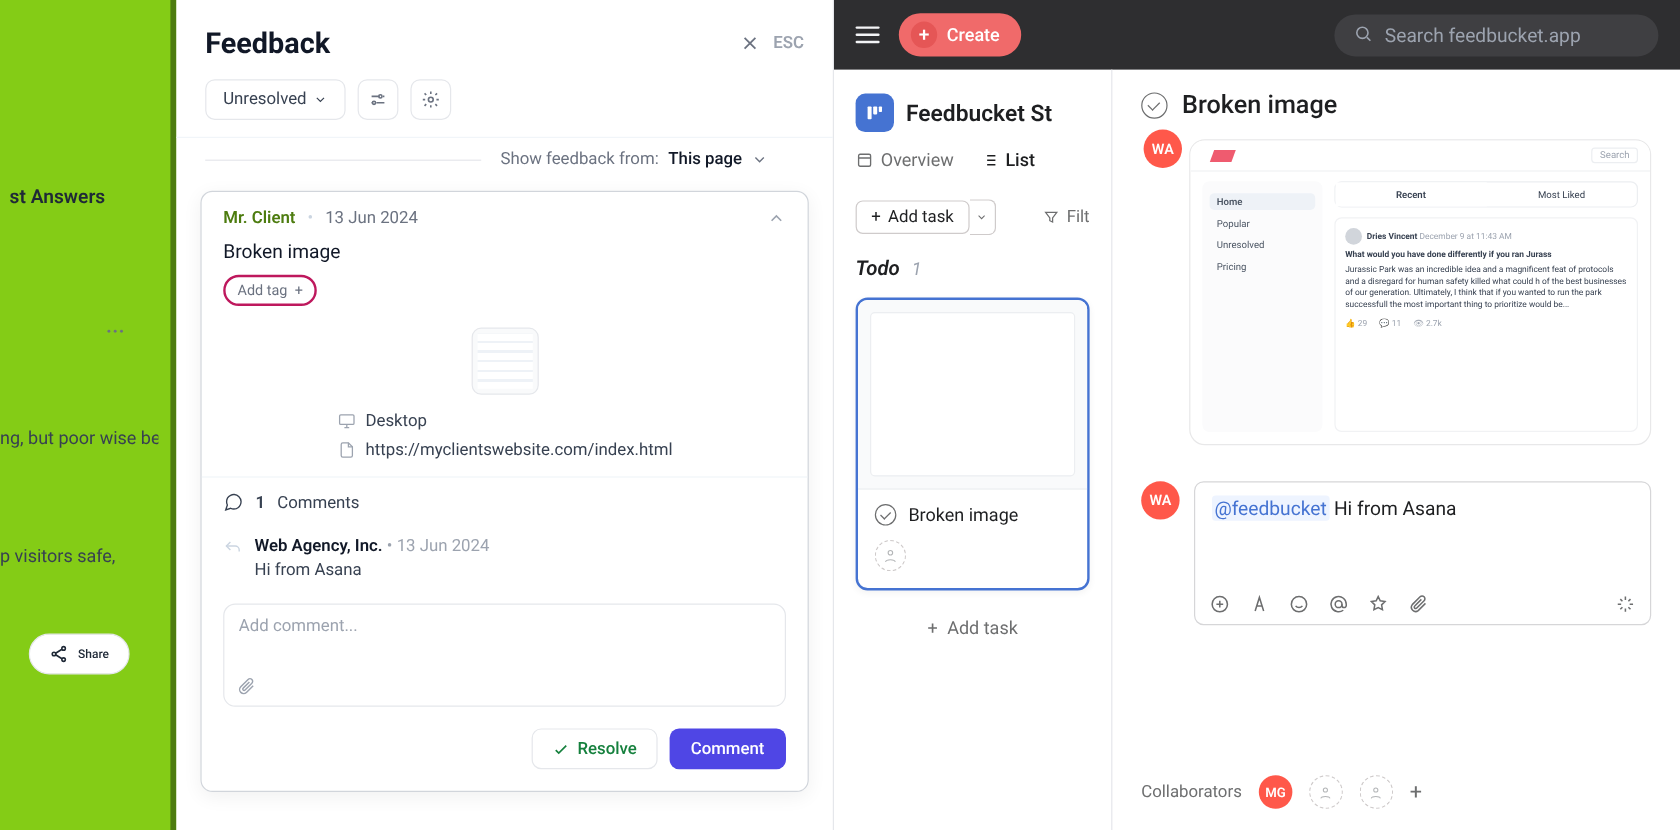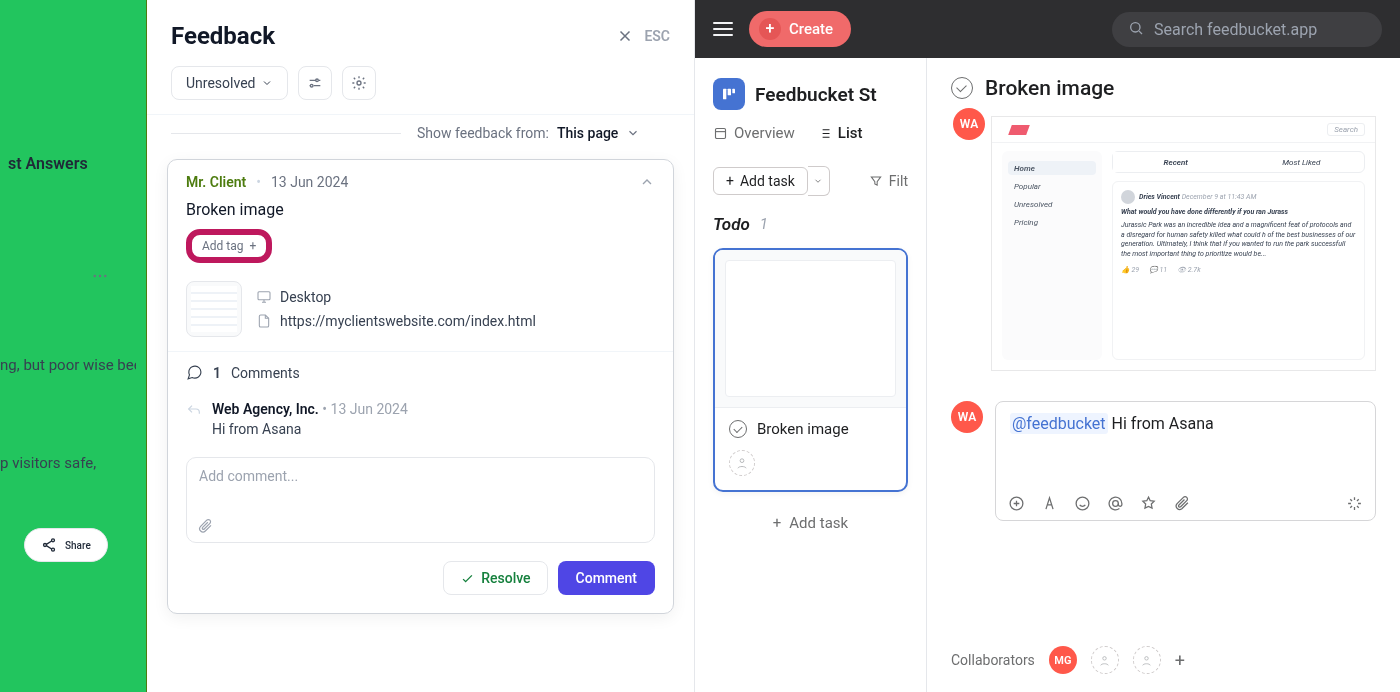--- a/index.html
+++ b/index.html
@@ -1,19 +1,19 @@
 <!DOCTYPE html>
 <html><head>
 <meta charset="utf-8">
 <style>
 * { box-sizing: border-box; margin: 0; padding: 0; font-family: -apple-system, BlinkMacSystemFont, "Segoe UI", Roboto, sans-serif; }
 body { width: 1400px; height: 692px; overflow: hidden; background: #fff; position: relative; }
 
 
-.left-col { position: absolute; left: 0; top: 0; width: 147px; height: 692px; background: #22c55e; border-right: 1px solid #4d7c0f; }
+.left-col { position: absolute; left: 0; top: 0; width: 147px; height: 692px; background: #84cc16; border-right: 5px solid #4d7c0f; }
 .left-col .answers-box { position: absolute; top: 140px; left: 0; right: 10px; padding: 14px 8px; font-size: 16px; font-weight: 600; color: #1f2937; }
 .left-col .more-btn { position: absolute; top: 260px; right: 30px; width: 32px; height: 32px; display:flex; align-items:center; justify-content:center; color:#6b7280; }
 .left-col .text-blur1 { position:absolute; top: 350px; left:0; right:10px; font-size:15px; color:#374151; line-height:1.5; padding: 4px 0 4px 0; text-align:left; overflow:hidden; white-space:nowrap; }
 .left-col .text-blur2 { position:absolute; top: 448px; left:0; right:10px; font-size:15px; color:#374151; line-height:1.5; padding: 4px 0 4px 0; text-align:left; overflow:hidden; white-space:nowrap;}
 .left-col .share-pill { position: absolute; bottom: 130px; left: 24px; display:flex; align-items:center; gap:8px; padding: 8px 16px; border:1px solid #e5e7eb; border-radius: 22px; font-size:10px; font-weight:500; color:#1f2937; background:#fff;}
 
 
 .fb-panel { position:absolute; left:147px; top:0; width: 548px; height: 692px; background:#fff; border-right:1px solid #e5e7eb; padding: 0; }
 .fb-head { padding: 22px 24px 12px 24px; display:flex; align-items:center; justify-content:space-between;gap:32px; }
 .fb-title { font-size: 24px; font-weight: 700; color:#111827; }
@@ -25,22 +25,22 @@
 .fb-filterbar { display:flex; align-items:center; padding: 10px 24px; font-size:14px; color:#6b7280; gap:8px; border-top:1px solid #f1f5f9;}
 .fb-filterbar .line { flex-grow:1; height:1px; background:#e5e7eb; margin-right:8px; max-width:230px;}
 .fb-filterbar .this-page{ color:#111827; font-weight:500;}
 .fb-card { margin: 8px 20px; border:1px solid #e5e7eb; border-radius:10px; overflow:hidden; box-shadow: 0 0 0 4px rgba(255,255,255,0); }
 .fb-card.active { border-color:#d1d5db; box-shadow: 0 4px 16px rgba(0,0,0,0.06);}
 .fb-card-head { padding: 14px 18px 4px 18px; display:flex; align-items:center; gap:10px; font-size:14px; color:#6b7280; }
 .fb-card-head .name { color:#4d7c0f; font-weight:600; }
 .fb-card-head .dot { color:#cbd5e1; }
 .fb-card-head .chev { margin-left:auto; color:#9ca3af; }
 .fb-card-title { padding: 6px 18px 10px 18px; font-size:16px; color:#111827; }
-.tag-btn { margin: 0 18px 12px 18px; display:inline-flex; align-items:center; gap:6px; font-size:12px; color:#6b7280; border:6px solid #be185d; border-radius:14px; padding:4px 10px; background:#fff;}
-.meta-row { display:flex; gap:14px; padding: 6px 18px 14px 18px; align-items:center;}
+.tag-btn { margin: 0 18px 12px 18px; display:inline-flex; align-items:center; gap:6px; font-size:12px; color:#6b7280; border:2px solid #be185d; border-radius:14px; padding:4px 10px; background:#fff;}
+.meta-row { display:flex; gap:14px; padding: 6px 18px 14px 18px; align-items:center;flex-direction:column;}
 .thumb { width:56px; height:56px; border:1px solid #e5e7eb; border-radius:8px; background:#f9fafb; position:relative; overflow:hidden;}
 .thumb::before{content:""; position:absolute; inset:4px; background: repeating-linear-gradient( to bottom, #fff 0 6px, #eef2f7 6px 8px);}
 .meta-col { display:flex; flex-direction:column; gap:8px; font-size:14px; color:#374151;}
 .meta-col .row{ display:flex; align-items:center; gap:8px; color:#374151;}
 .meta-col .row svg{ color:#9ca3af;}
 .comments-bar { border-top:1px solid #f1f5f9; padding:12px 18px; display:flex; align-items:center; gap:10px; font-size:14px; color:#374151;}
 .comments-bar .cnt{ font-weight:600;}
 .reply-block { padding: 8px 18px 12px 18px; display:flex; gap:10px; }
 .reply-arrow { color:#cbd5e1; margin-top:2px;}
 .reply-txt { font-size:14px; color:#374151; }
@@ -85,21 +85,21 @@
 .assn-circ{ width:26px; height:26px; border:1px dashed #cfcbcb; border-radius:50%; display:flex; align-items:center; justify-content:center; color:#b4b6b8;}
 .add-task-link{ margin-top:22px; display:flex; align-items:center; gap:8px; font-size:15px; color:#6d6e6f; justify-content:center;}
 
 
 .detail{ flex-grow:1; padding: 18px 24px; overflow:hidden; display:flex; flex-direction:column;}
 .detail-title-row{ display:flex; align-items:center; gap:12px; font-size:21px; font-weight:500; color:#1e1f21; margin-bottom:8px;}
 .detail-title-row .circ2{ width:22px; height:22px; border:1.7px solid #6d6e6f; border-radius:50%; position:relative;}
 .detail-title-row .circ2::after{content:""; position:absolute; left:5px; top:6px; width:8px; height:5px; border-left:1.7px solid #6d6e6f; border-bottom:1.7px solid #6d6e6f; transform:rotate(-45deg);}
 .avatar-wa{ width:32px; height:32px; border-radius:50%; background:#ff584a; color:#fff; font-size:12px; font-weight:600; display:flex; align-items:center; justify-content:center;}
 .avatar-wa.top{ position:absolute; left:953px; top:108px;}
-.detail-img{ margin-top:8px; margin-left:40px; height:255px; border:1px solid #e8e8e9; border-radius:0; background:#fff; position:relative; overflow:hidden;font-style:italic;}
+.detail-img{ margin-top:8px; margin-left:40px; height:255px; border:1px solid #e8e8e9; border-radius:13px; background:#fff; position:relative; overflow:hidden;}
 .detail-img .fake-top{ position:absolute; top:0; left:0; right:0; height:26px; background:#fff; border-bottom:1px solid #f1f2f4; }
 .detail-img .logo{ position:absolute; top:8px; left:18px; width:18px; height:10px; background:#ef5b6f; transform:skewX(-20deg);}
 .detail-img .sbar{ position:absolute; top:34px; left:10px; width:100px; bottom:10px; background:#fbfbfc; border-radius:6px; padding:6px;}
 .detail-img .sbar .it{ height:14px; margin:4px 0; border-radius:4px; font-size:8px; color:#4b5563; display:flex; align-items:center; padding-left:6px;}
 .detail-img .sbar .it.sel{ background:#eef2f7; font-weight:600;}
 .detail-img .tabs2{ position:absolute; top:34px; left:120px; right:10px; height:22px; border:1px solid #eceef1; border-radius:6px; display:flex; font-size:8px;}
 .detail-img .tabs2 div{ flex:1; display:flex; align-items:center; justify-content:center; color:#374151;}
 .detail-img .tabs2 div.sel{ background:#fff; font-weight:600;}
 .detail-img .post{ position:absolute; top:64px; left:120px; right:10px; bottom:10px; background:#fff; border:1px solid #f1f2f4; border-radius:6px; padding:8px; font-size:7px; color:#374151; line-height:1.4; overflow:hidden;}
 .detail-img .post .av{ width:14px; height:14px; border-radius:50%; background:#d1d5db; display:inline-block; vertical-align:middle; margin-right:4px;}

